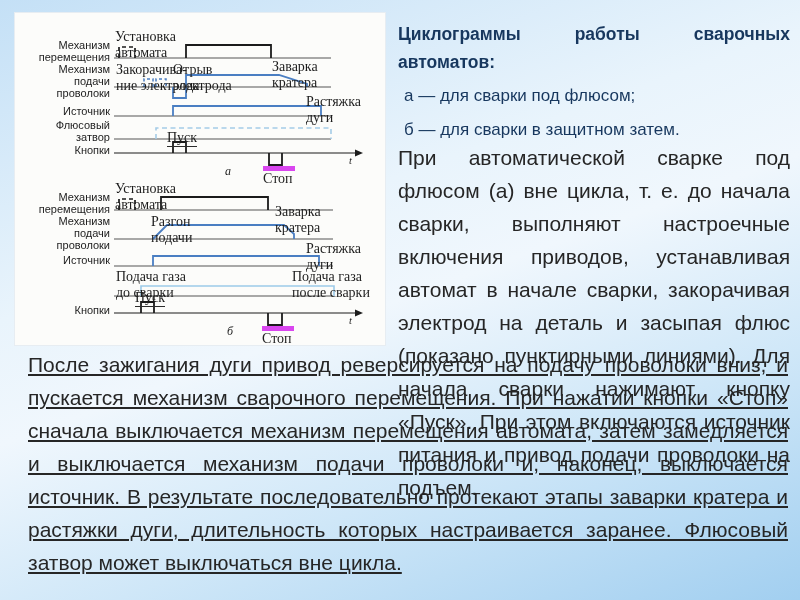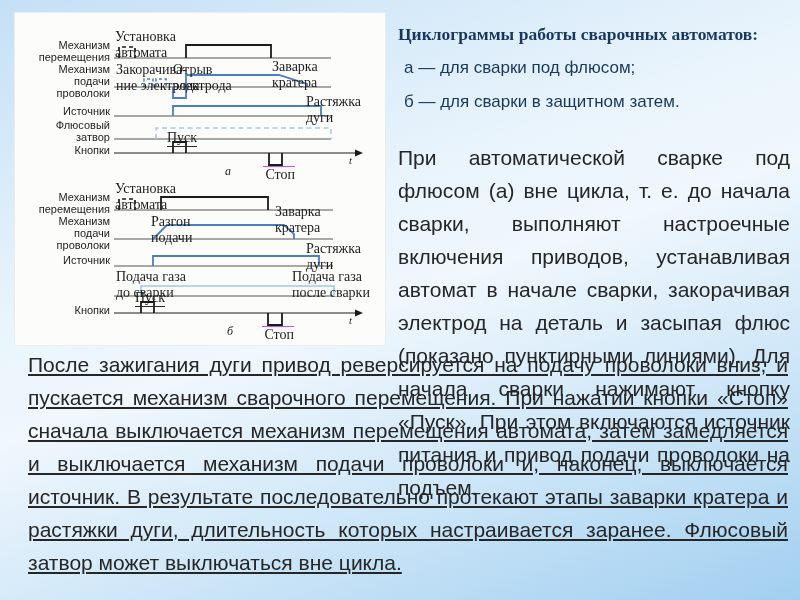--- a/index.html
+++ b/index.html
@@ -15,28 +15,28 @@
   }
   .panel svg{position:absolute;left:0;top:0;}
   .rowlabel{
     position:absolute;left:0;width:95px;text-align:right;white-space:pre-line;
     font-family:Liberation Sans, sans-serif;font-size:11px;line-height:1.1;color:#1d1d1d;
   }
   .ann{
     position:absolute;white-space:pre-line;
     font-family:"Liberation Serif",serif;font-size:14px;line-height:1.15;color:#1d1d1d;
   }
-  .btn-label{text-align:right;white-space:nowrap;}
+  .btn-label{text-align:left;white-space:nowrap;}
   .btn-label.under{border-bottom:1px solid #2b2b2b;}
-  .btn-label.over{border-top:1px solid #d946ef;}
+  .btn-label.over{border-top:5px solid #d946ef;}
   .axis-t{font-style:italic;font-size:10.5px;}
   .caption{font-style:italic;font-size:12px;}
   
   .title-block{position:absolute;left:398px;top:20px;width:392px;color:#17375e;}
-  .title-head{margin:0;font-size:17.5px;line-height:28px;font-weight:700;text-align:justify;font-family:Liberation Serif, serif;}
+  .title-head{margin:0;font-size:17.5px;line-height:28px;font-weight:700;text-align:justify;}
   .title-item{margin:6px;font-size:17px;line-height:28px;font-weight:400;}
   .body-text{font-size:21px;line-height:33px;color:#262626;text-align:justify;}
   .right-col{position:absolute;left:398px;top:141px;width:392px;margin:0;}
   .bottom-block{position:absolute;left:28px;top:348px;width:760px;}
   .bottom-block p{margin:0;text-decoration:underline;}
 </style>
 </head>
 <body>
 
 <div class="slide">

